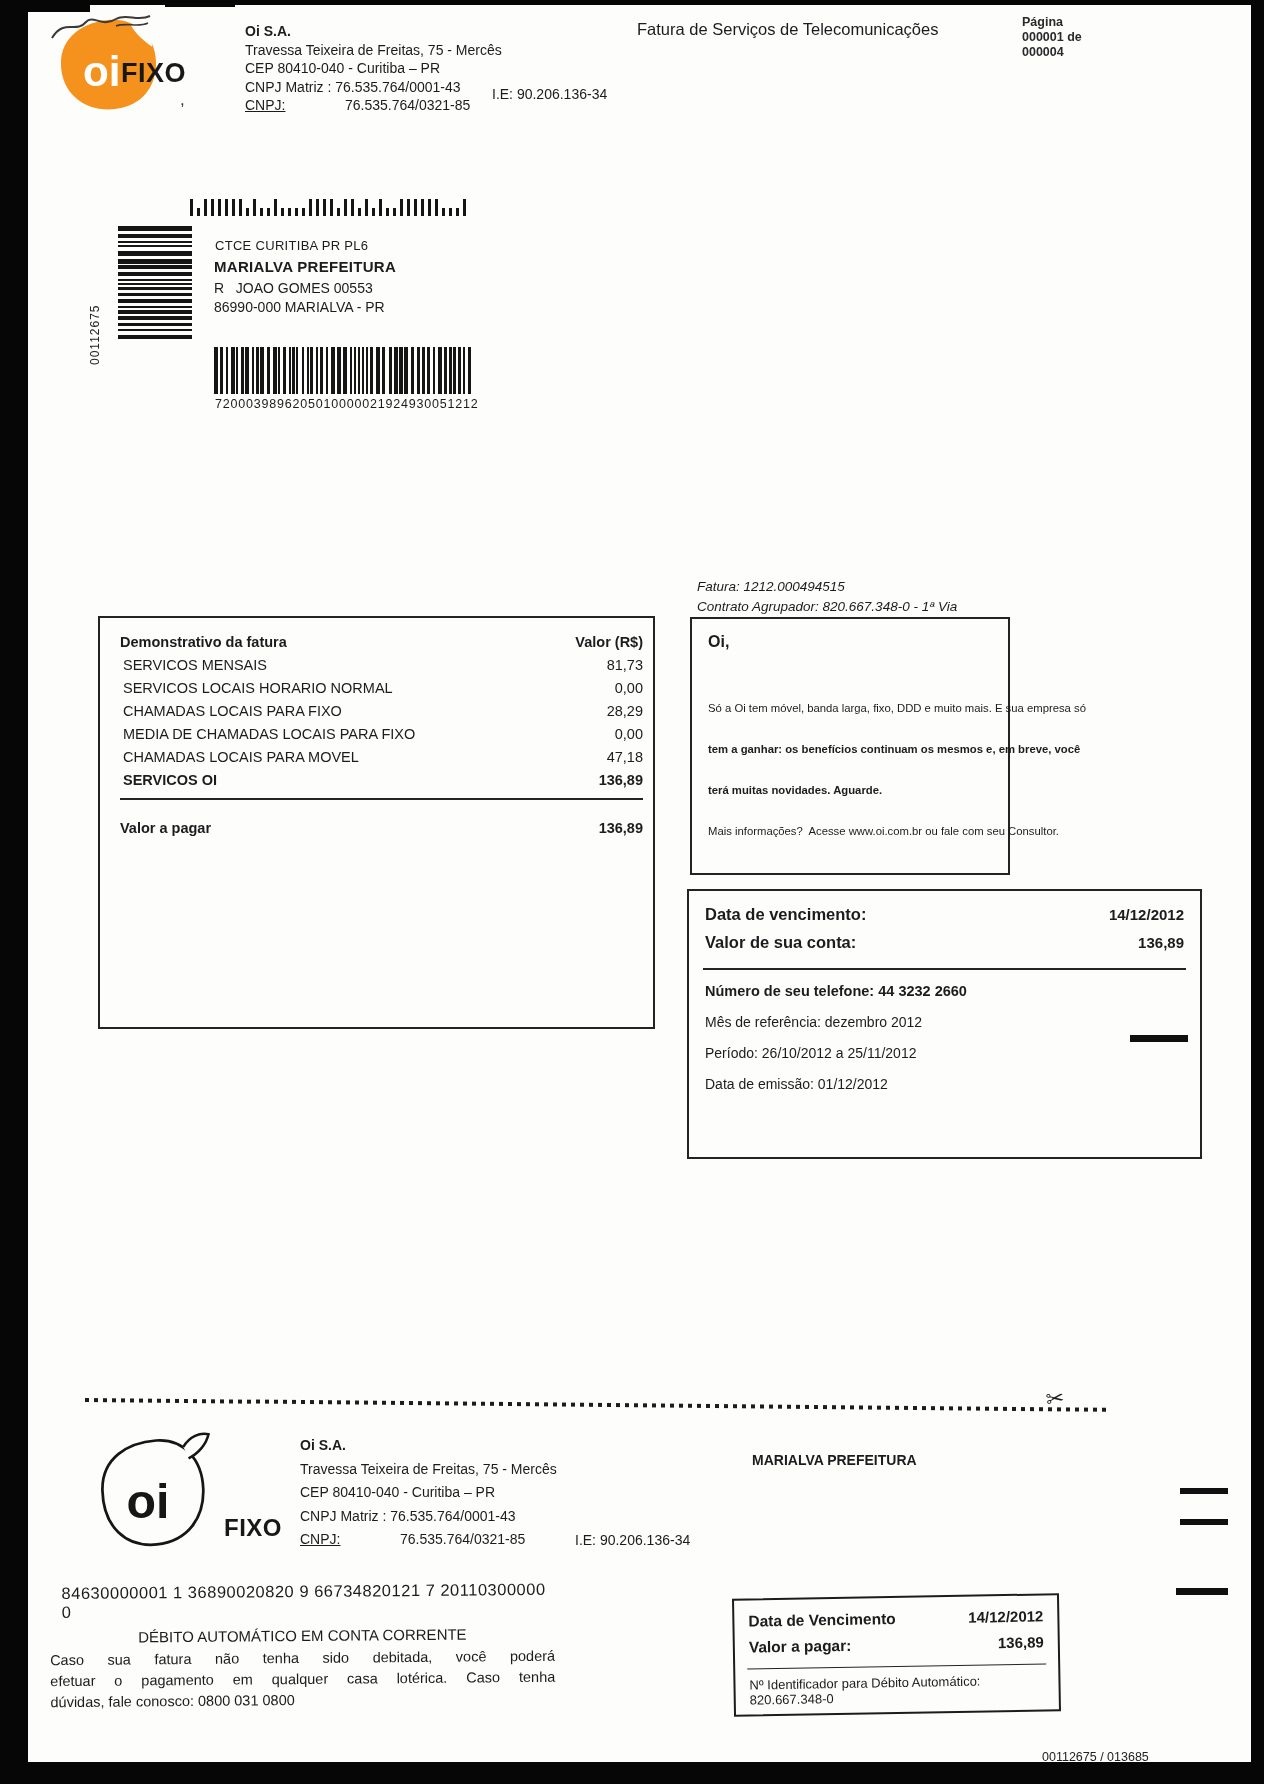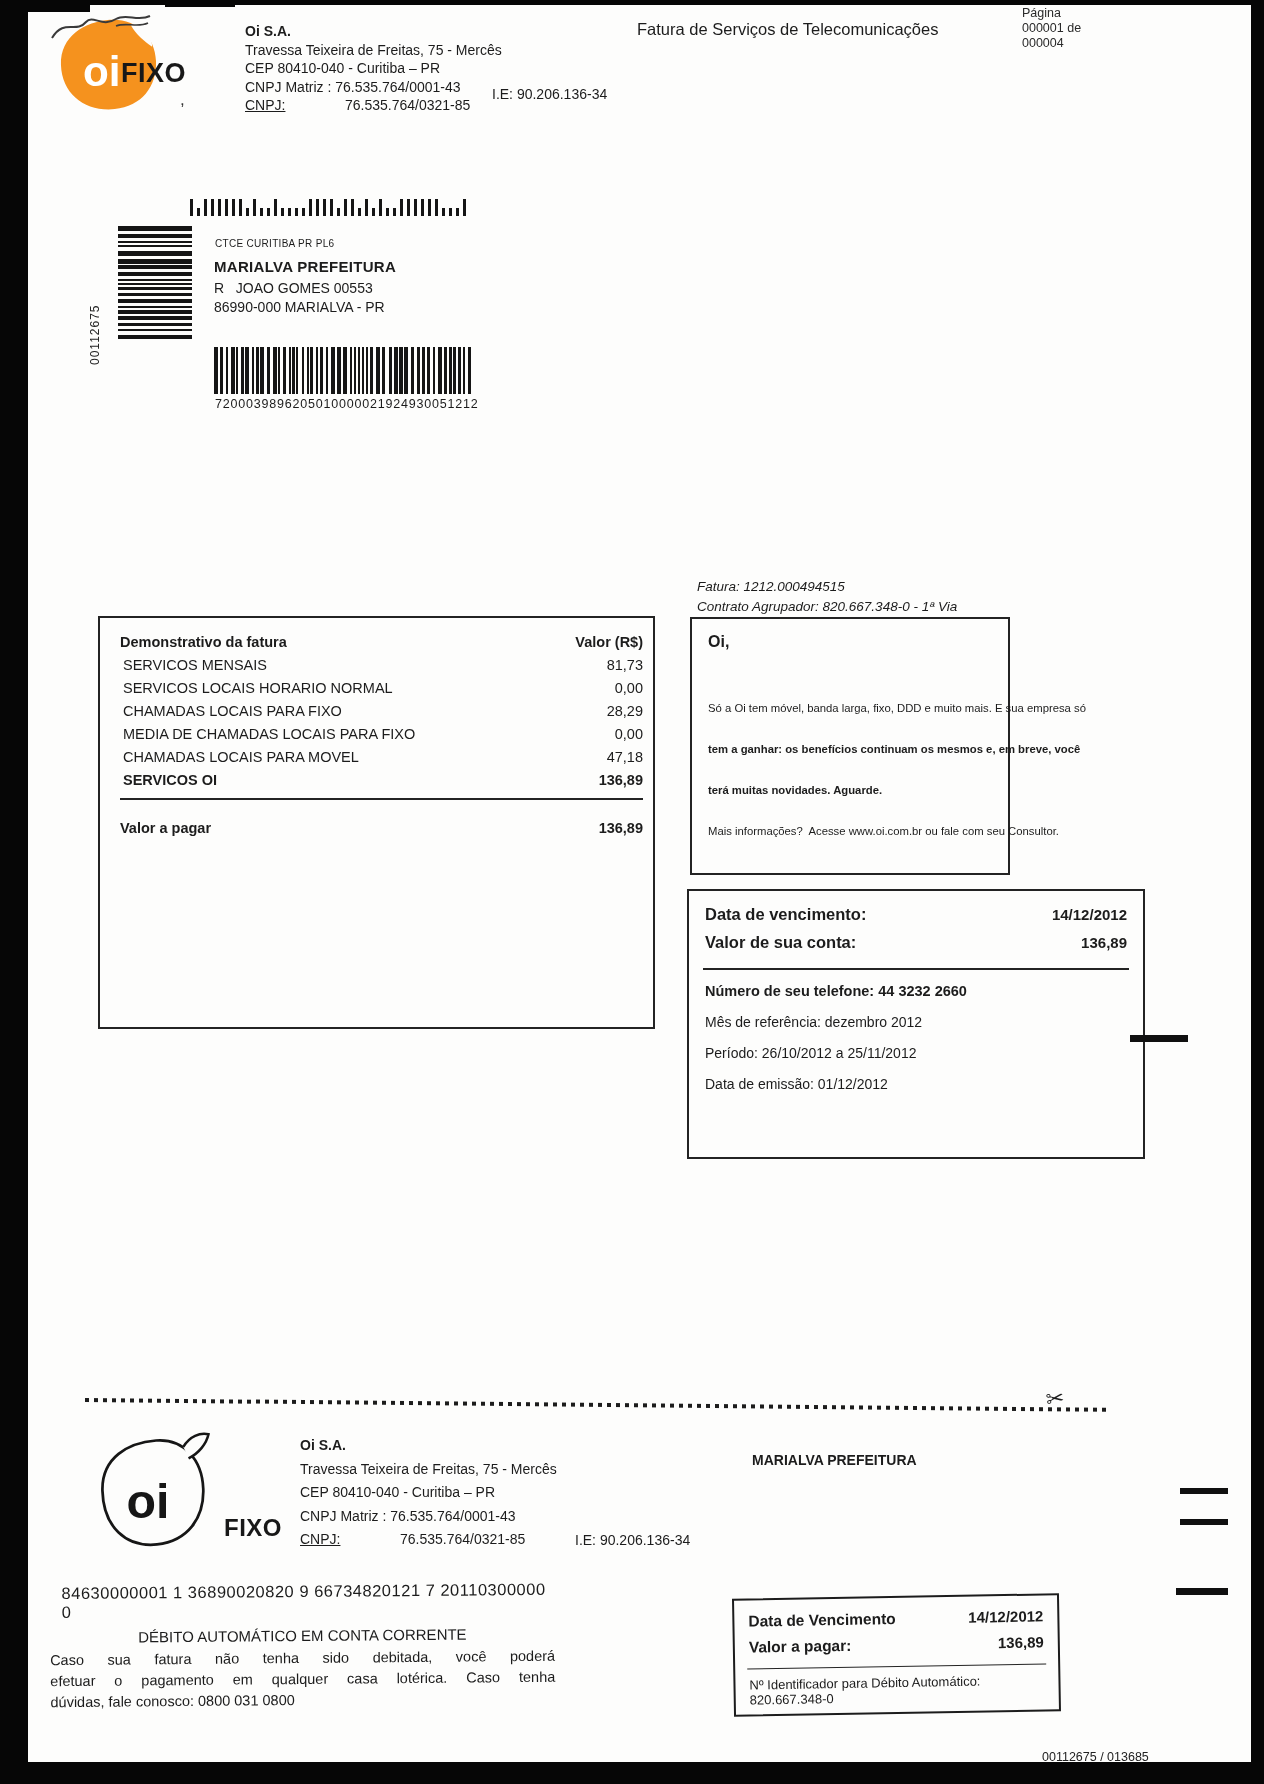--- a/index.html
+++ b/index.html
@@ -19,21 +19,21 @@
   .doc-title{font-size:16.5px;font-weight:normal;}
   .page-blk{font-size:12.5px;line-height:15px;color:#2a2a2a;}
   
   .postal{display:flex;align-items:flex-end;overflow:hidden;white-space:nowrap;}
   .postal i{display:inline-block;width:2.5px;margin-right:4.5px;background:#151515;}
   .barcode{overflow:hidden;white-space:nowrap;}
   .barcode i{display:inline-block;height:100%;background:#151515;vertical-align:top;}
   .hstripes{overflow:hidden;}
   .hstripes i{display:block;width:100%;background:#151515;}
   .spool{writing-mode:vertical-rl;transform:rotate(180deg);font-size:12px;letter-spacing:1px;color:#222;}
-  .sortline{font-size:10px;letter-spacing:.3px;text-align:right;}
+  .sortline{font-size:13px;letter-spacing:.3px;text-align:right;}
   .rname{font-size:15px;font-weight:bold;letter-spacing:.3px;}
   .raddr{font-size:14px;white-space:pre;}
   .bdigits{font-size:12.5px;letter-spacing:.8px;}
   
   .fatline{font-size:13.5px;line-height:20px;font-style:italic;}
   
   .stbox{border:2px solid #232323;box-sizing:border-box;padding:12px 10px 0 20px;}
   .st-head{display:flex;justify-content:space-between;font-weight:bold;font-size:14.5px;line-height:24px;}
   .st-row{display:flex;justify-content:space-between;font-size:14.5px;line-height:23px;}
   .st-row span:first-child{padding-left:3px;}
@@ -97,21 +97,21 @@
     <div>CEP 80410-040 - Curitiba – PR</div>
     <div>CNPJ Matriz : 76.535.764/0001-43</div>
     <div class="cnpj-row">
       <span class="lab">CNPJ:</span>
       <span>76.535.764/0321-85</span>
     </div>
   </div>
   <div class="abs" style="left:492px;top:86px;font-size:14px;">I.E: 90.206.136-34</div>
 
   <div class="abs doc-title" style="left:637px;top:20px;">Fatura de Serviços de Telecomunicações</div>
-  <div class="abs page-blk" style="left:1022px;top:6px;">
+  <div class="abs page-blk" style="left:1022px;top:15px;font-weight:bold;">
     <div>Página</div>
     <div>000001 de</div>
     <div>000004</div>
   </div>
 
   <div class="abs postal" id="postal1" style="left:190px;top:198px;width:285px;height:18px;">
       <i style="height:17px"></i>
       <i style="height:8px"></i>
       <i style="height:17px"></i>
       <i style="height:17px"></i>
@@ -223,21 +223,21 @@
   <div class="abs msgbox" style="left:690px;top:617px;width:320px;height:258px;">
     <div class="msg-greet">Oi,</div>
     <div class="msg-body">
       <div>Só a Oi tem móvel, banda larga, fixo, DDD e muito mais. E sua empresa só</div>
       <div class="b">tem a ganhar: os benefícios continuam os mesmos e, em breve, você</div>
       <div class="b">terá muitas novidades. Aguarde.</div>
       <div>Mais informações?  Acesse www.oi.com.br ou fale com seu Consultor.</div>
     </div>
   </div>
 
-  <div class="abs duebox" style="left:687px;top:889px;width:458px;height:270px;">
+  <div class="abs duebox" style="left:687px;top:889px;width:515px;height:270px;">
     <div class="due-row" style="margin-top:14px;">
       <span class="lab">Data de vencimento:</span>
       <span class="val">14/12/2012</span>
     </div>
     <div class="due-row" style="margin-top:9px;">
       <span class="lab">Valor de sua conta:</span>
       <span class="val">136,89</span>
     </div>
     <div class="due-sep"></div>
     <div class="due-phone">Número de seu telefone: 44 3232 2660</div>

